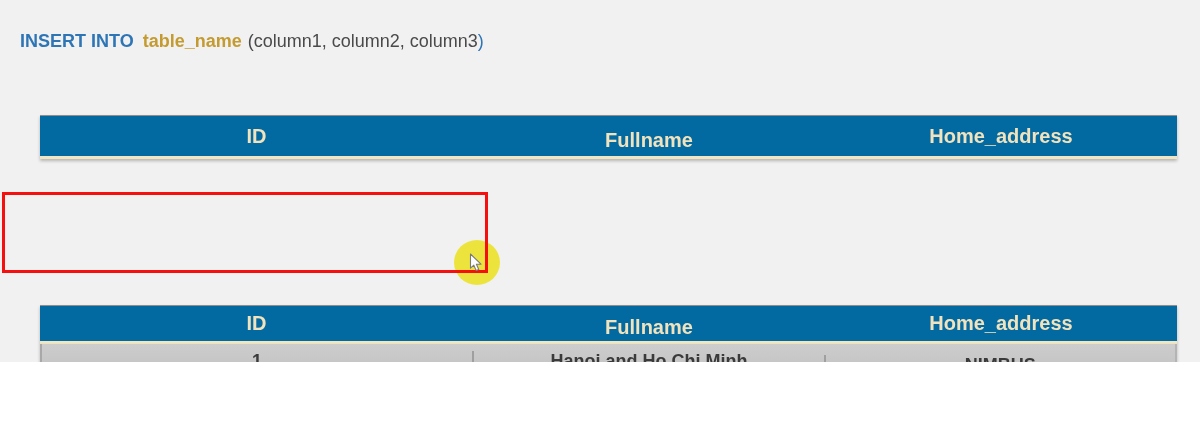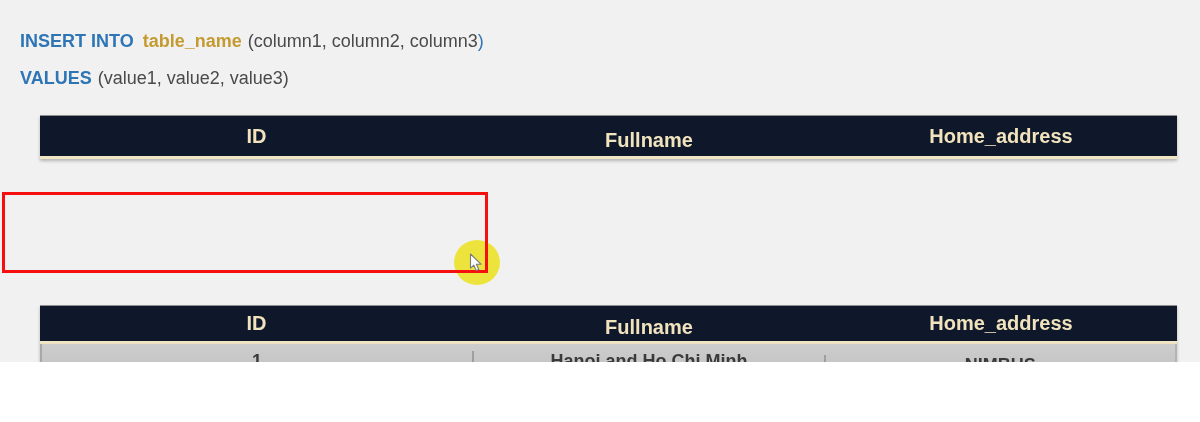--- a/index.html
+++ b/index.html
@@ -23,21 +23,21 @@
   .kw      { color:#2e75b6; font-weight:700; }
   .tname   { color:#c49b30; font-weight:600; margin-left:9px; }
   .plain   { font-weight:500; margin-left:6px; }
   .plain-tight { font-weight:500; margin-left:0; }
   .close-blue { color:#2e75b6; font-weight:500; }
 
   
   .grid-table { position:absolute; left:40px; width:1137px; }
   .hdr-row {
     display:flex; align-items:center;
-    background:#0f172a;
+    background:#0369a1;
     border-top:1px solid #8f8d8d;
     border-bottom:3px solid #f1e6c4;
     box-shadow:0 2px 3px rgba(0,0,0,0.25);
     box-sizing:border-box;
   }
   .hdr-row.tall { height:44px; }
   .hdr-row.short { height:39px; }
   .hdr-cell {
     text-align:center;
     font-size:20px; font-weight:700;
@@ -97,23 +97,20 @@
 </style>
 </head>
 <body>
 
 <div id="canvas">
 
   <div class="sql-line" style="top:30px;">
     <span class="kw">INSERT INTO</span><span class="tname">table_name</span><span class="plain">(column1, column2, column3</span><span class="close-blue">)</span>
   </div>
 
-  <div class="sql-line" style="top:67px;">
-    <span class="kw">VALUES</span><span class="plain">(value1, value2, value3)</span>
-  </div>
 
   <div class="grid-table" style="top:115px;">
     <div class="hdr-row tall">
       <div class="hdr-cell col-1">ID</div>
       <div class="hdr-cell col-2">Fullname</div>
       <div class="hdr-cell col-3">Home_address</div>
     </div>
   </div>
 
   <div id="cursor-halo"></div>

